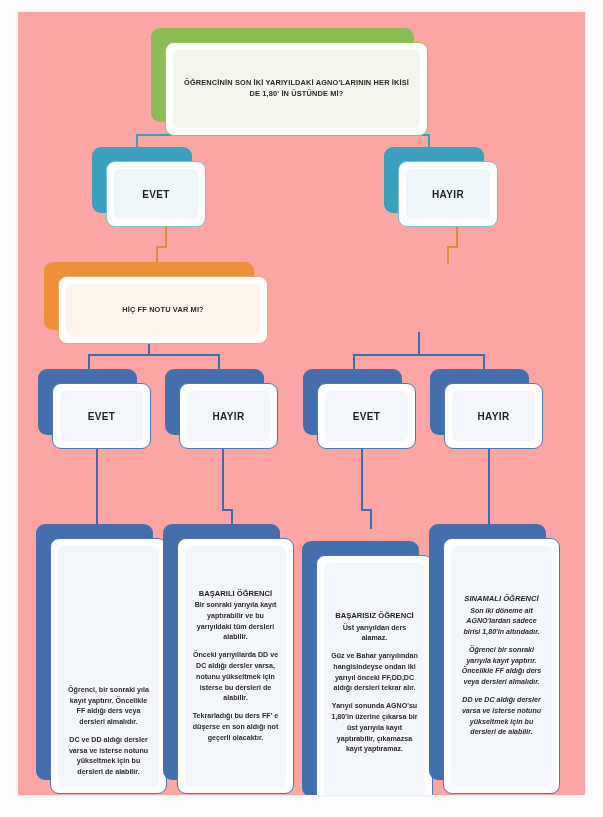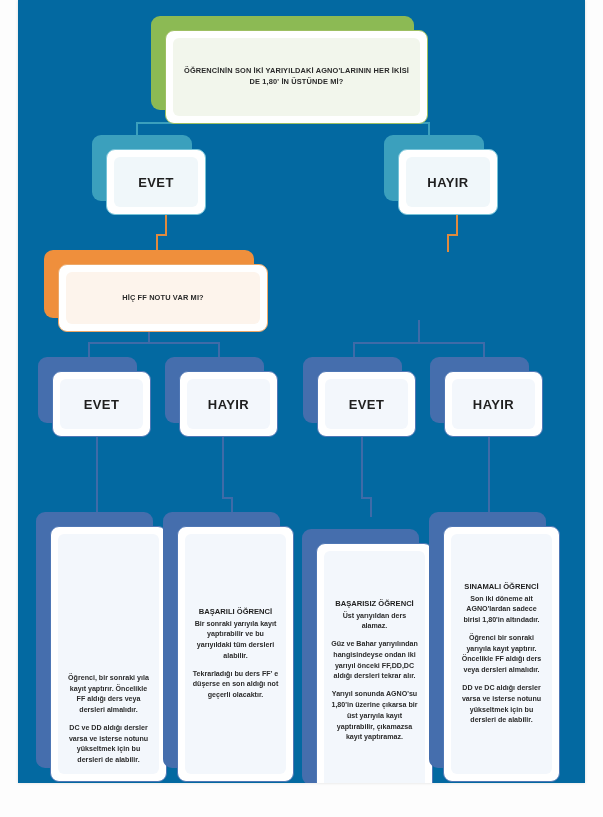--- a/index.html
+++ b/index.html
@@ -16,24 +16,24 @@
     width: 603px;
     height: 817px;
     background: #fdfdfd;
     overflow: hidden;
   }
 
   
   #sheet {
     position: absolute;
     left: 18px;
-    top: 0;
+    top: 12px;
     width: 567px;
     height: 783px;
-    background: #0369a1;
+    background: #fca5a5;
     box-shadow: 0 0 3px rgba(0,0,0,0.13);
     overflow: hidden;
   }
   .vline { position: absolute; }
   .hline { position: absolute; }
 
   
   .node {
     position: absolute;
   }
@@ -91,21 +91,21 @@
 
   
   .q-text {
     font-size: 7.4px;
     font-weight: bold;
     color: #2a2a2a;
     line-height: 1.45;
     letter-spacing: 0.15px;
   }
   .yn-text {
-    font-size: 13px;
+    font-size: 10px;
     font-weight: bold;
     color: #1f1f1f;
     letter-spacing: 0.4px;
   }
 
   
   .n-leaf .inner {
     display: block;
     padding: 8px 7px;
     overflow: hidden;
@@ -256,20 +256,21 @@
       </div>
     </div>
 
     <div class="node n-blue n-leaf" style="left:145px; top:512px; width:131px; height:270px;">
       <div class="back"></div>
       <div class="front">
         <div class="inner leaf-body-top" style="display:flex; align-items:center; justify-content:center; flex-direction:column;">
           <div style="width:100%;">
             <div class="leaf-title">BAŞARILI ÖĞRENCİ</div>
             <div class="leaf-para">Bir sonraki yarıyıla kayıt yaptırabilir ve bu yarıyıldaki tüm dersleri alabilir.</div>
+            <div class="leaf-para">Önceki yarıyıllarda DD ve DC aldığı dersler varsa, notunu yükseltmek için isterse bu dersleri de alabilir.</div>
             <div class="leaf-para">Tekrarladığı bu ders FF' e düşerse en son aldığı not geçerli olacaktır.</div>
           </div>
         </div>
       </div>
     </div>
 
     <div class="node n-blue n-leaf" style="left:284px; top:512px; width:131px; height:270px;margin-top:17px;">
       <div class="back"></div>
       <div class="front">
         <div class="inner leaf-body-top" style="display:flex; align-items:center; justify-content:center; flex-direction:column;">
@@ -279,21 +280,21 @@
             <div class="leaf-para">Güz ve Bahar yarıyılından hangisindeyse ondan iki yarıyıl önceki FF,DD,DC aldığı dersleri tekrar alır.</div>
             <div class="leaf-para">Yarıyıl sonunda AGNO'su 1,80'in üzerine çıkarsa bir üst yarıyıla kayıt yaptırabilir, çıkamazsa kayıt yaptıramaz.</div>
           </div>
         </div>
       </div>
     </div>
 
     <div class="node n-blue n-leaf" style="left:411px; top:512px; width:131px; height:270px;">
       <div class="back"></div>
       <div class="front">
-        <div class="inner leaf-body-top" style="display:flex; align-items:flex-start; justify-content:center; flex-direction:column;">
+        <div class="inner leaf-body-top" style="display:flex; align-items:flex-start; justify-content:center; flex-direction:column;font-style:italic;">
           <div style="width:100%;">
             <div class="leaf-title">SINAMALI ÖĞRENCİ</div>
             <div class="leaf-para">Son iki döneme ait AGNO'lardan sadece birisi 1,80'in altındadır.</div>
             <div class="leaf-para">Öğrenci bir sonraki yarıyıla kayıt yaptırır. Öncelikle FF aldığı ders veya dersleri almalıdır.</div>
             <div class="leaf-para">DD ve DC aldığı dersler varsa ve isterse notunu yükseltmek için bu dersleri de alabilir.</div>
           </div>
         </div>
       </div>
     </div>
 

